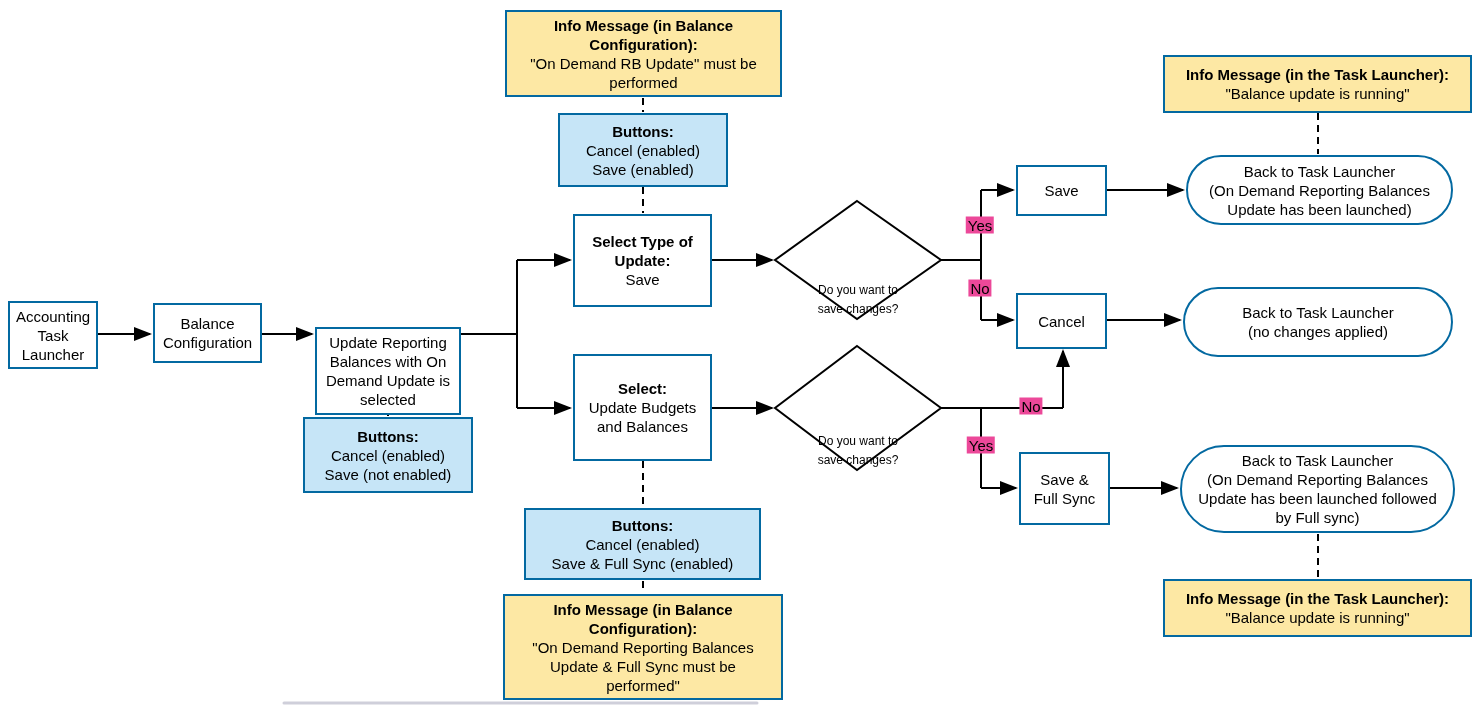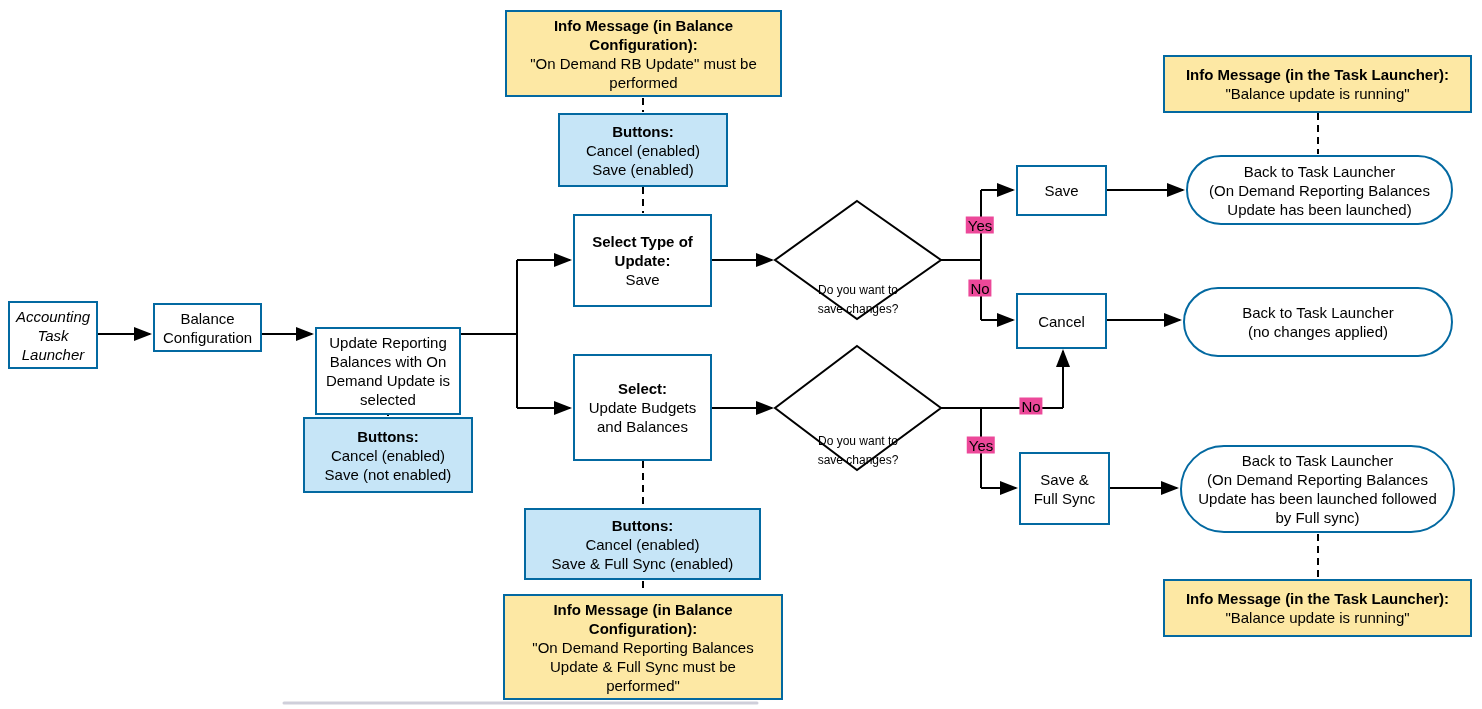--- a/index.html
+++ b/index.html
@@ -96,26 +96,26 @@
 Configuration):</span>
     <span class="body">"On Demand RB Update" must be
 performed</span>
   </div>
   <div class="node btns" style="left:558px;top:113px;width:170px;height:74px;">
     <span class="title">Buttons:</span>
     <span class="body">Cancel (enabled)</span>
     <span class="body">Save (enabled)</span>
   </div>
 
-  <div class="node" style="left:8px;top:301px;width:90px;height:68px;font-style:italic;">
+  <div class="node" style="left:8px;top:301px;width:90px;height:68px;">
     <span class="body">Accounting
 Task
 Launcher</span>
   </div>
-  <div class="node" style="left:153px;top:303px;width:109px;height:49px;">
+  <div class="node" style="left:153px;top:303px;width:109px;height:60px;">
     <span class="body">Balance
 Configuration</span>
   </div>
   <div class="node" style="left:315px;top:291px;width:146px;height:88px;margin-top:36px;">
     <span class="body">Update Reporting
 Balances with On
 Demand Update is
 selected</span>
   </div>
   <div class="node btns" style="left:303px;top:417px;width:170px;height:76px;">

